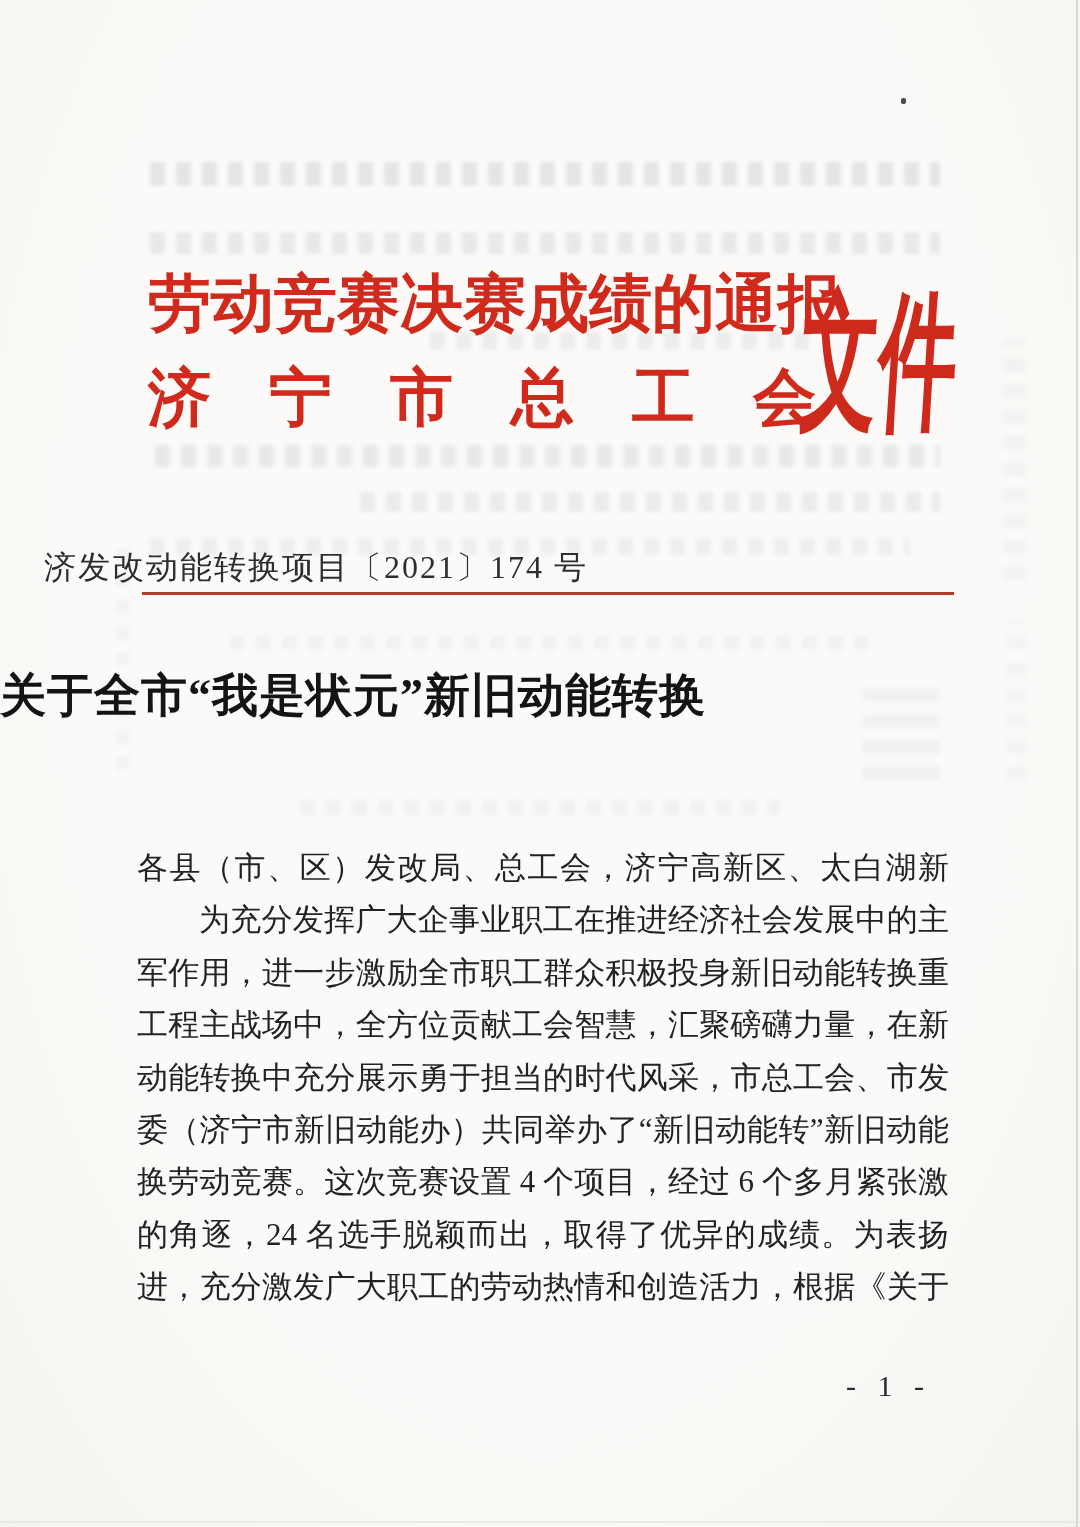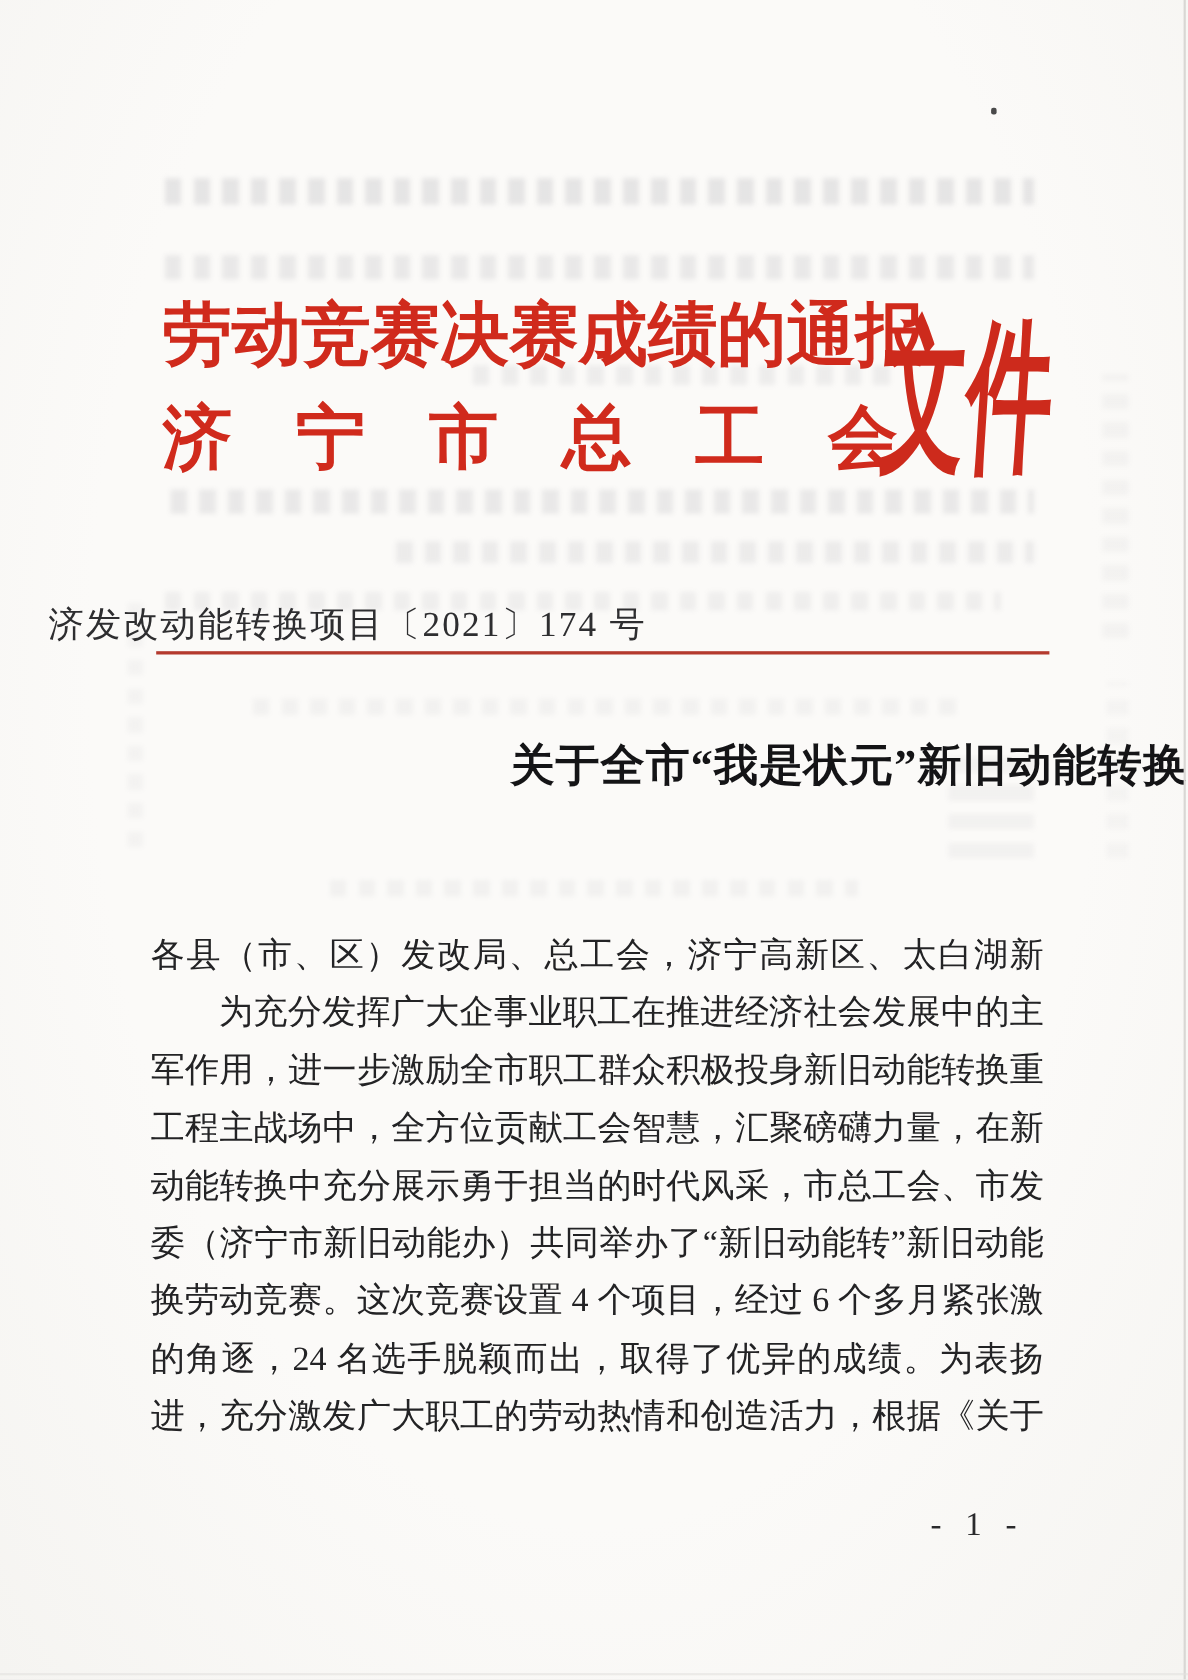--- a/index.html
+++ b/index.html
@@ -49,23 +49,23 @@
   .doc-number{
     position:absolute;left:0;top:546px;width:884px;
     font-size:32px;line-height:42px;
     letter-spacing:2px;color:#2e2e30;margin-left:44px;
   }
   .red-rule{
     position:absolute;left:142px;top:592px;width:812px;height:3px;
     background:#b43a2e;
   }
   .title-line{
-    position:absolute;left:0;width:1080px;text-align:right;
+    position:absolute;left:0;width:1080px;text-align:left;
     font-weight:bold;color:#141416;
-    font-size:40px;line-height:60px;letter-spacing:1px;
+    font-size:46px;line-height:60px;letter-spacing:1px;
   }
   .title-line1{top:666px;}
   .title-line2{top:730px;}
   .body-block{
     position:absolute;left:137px;top:842px;width:812px;
     font-size:31px;color:#232325;
   }
   .bodyline{
     line-height:52.4px;height:52.4px;
     text-align:justify;text-justify:inter-ideograph;

